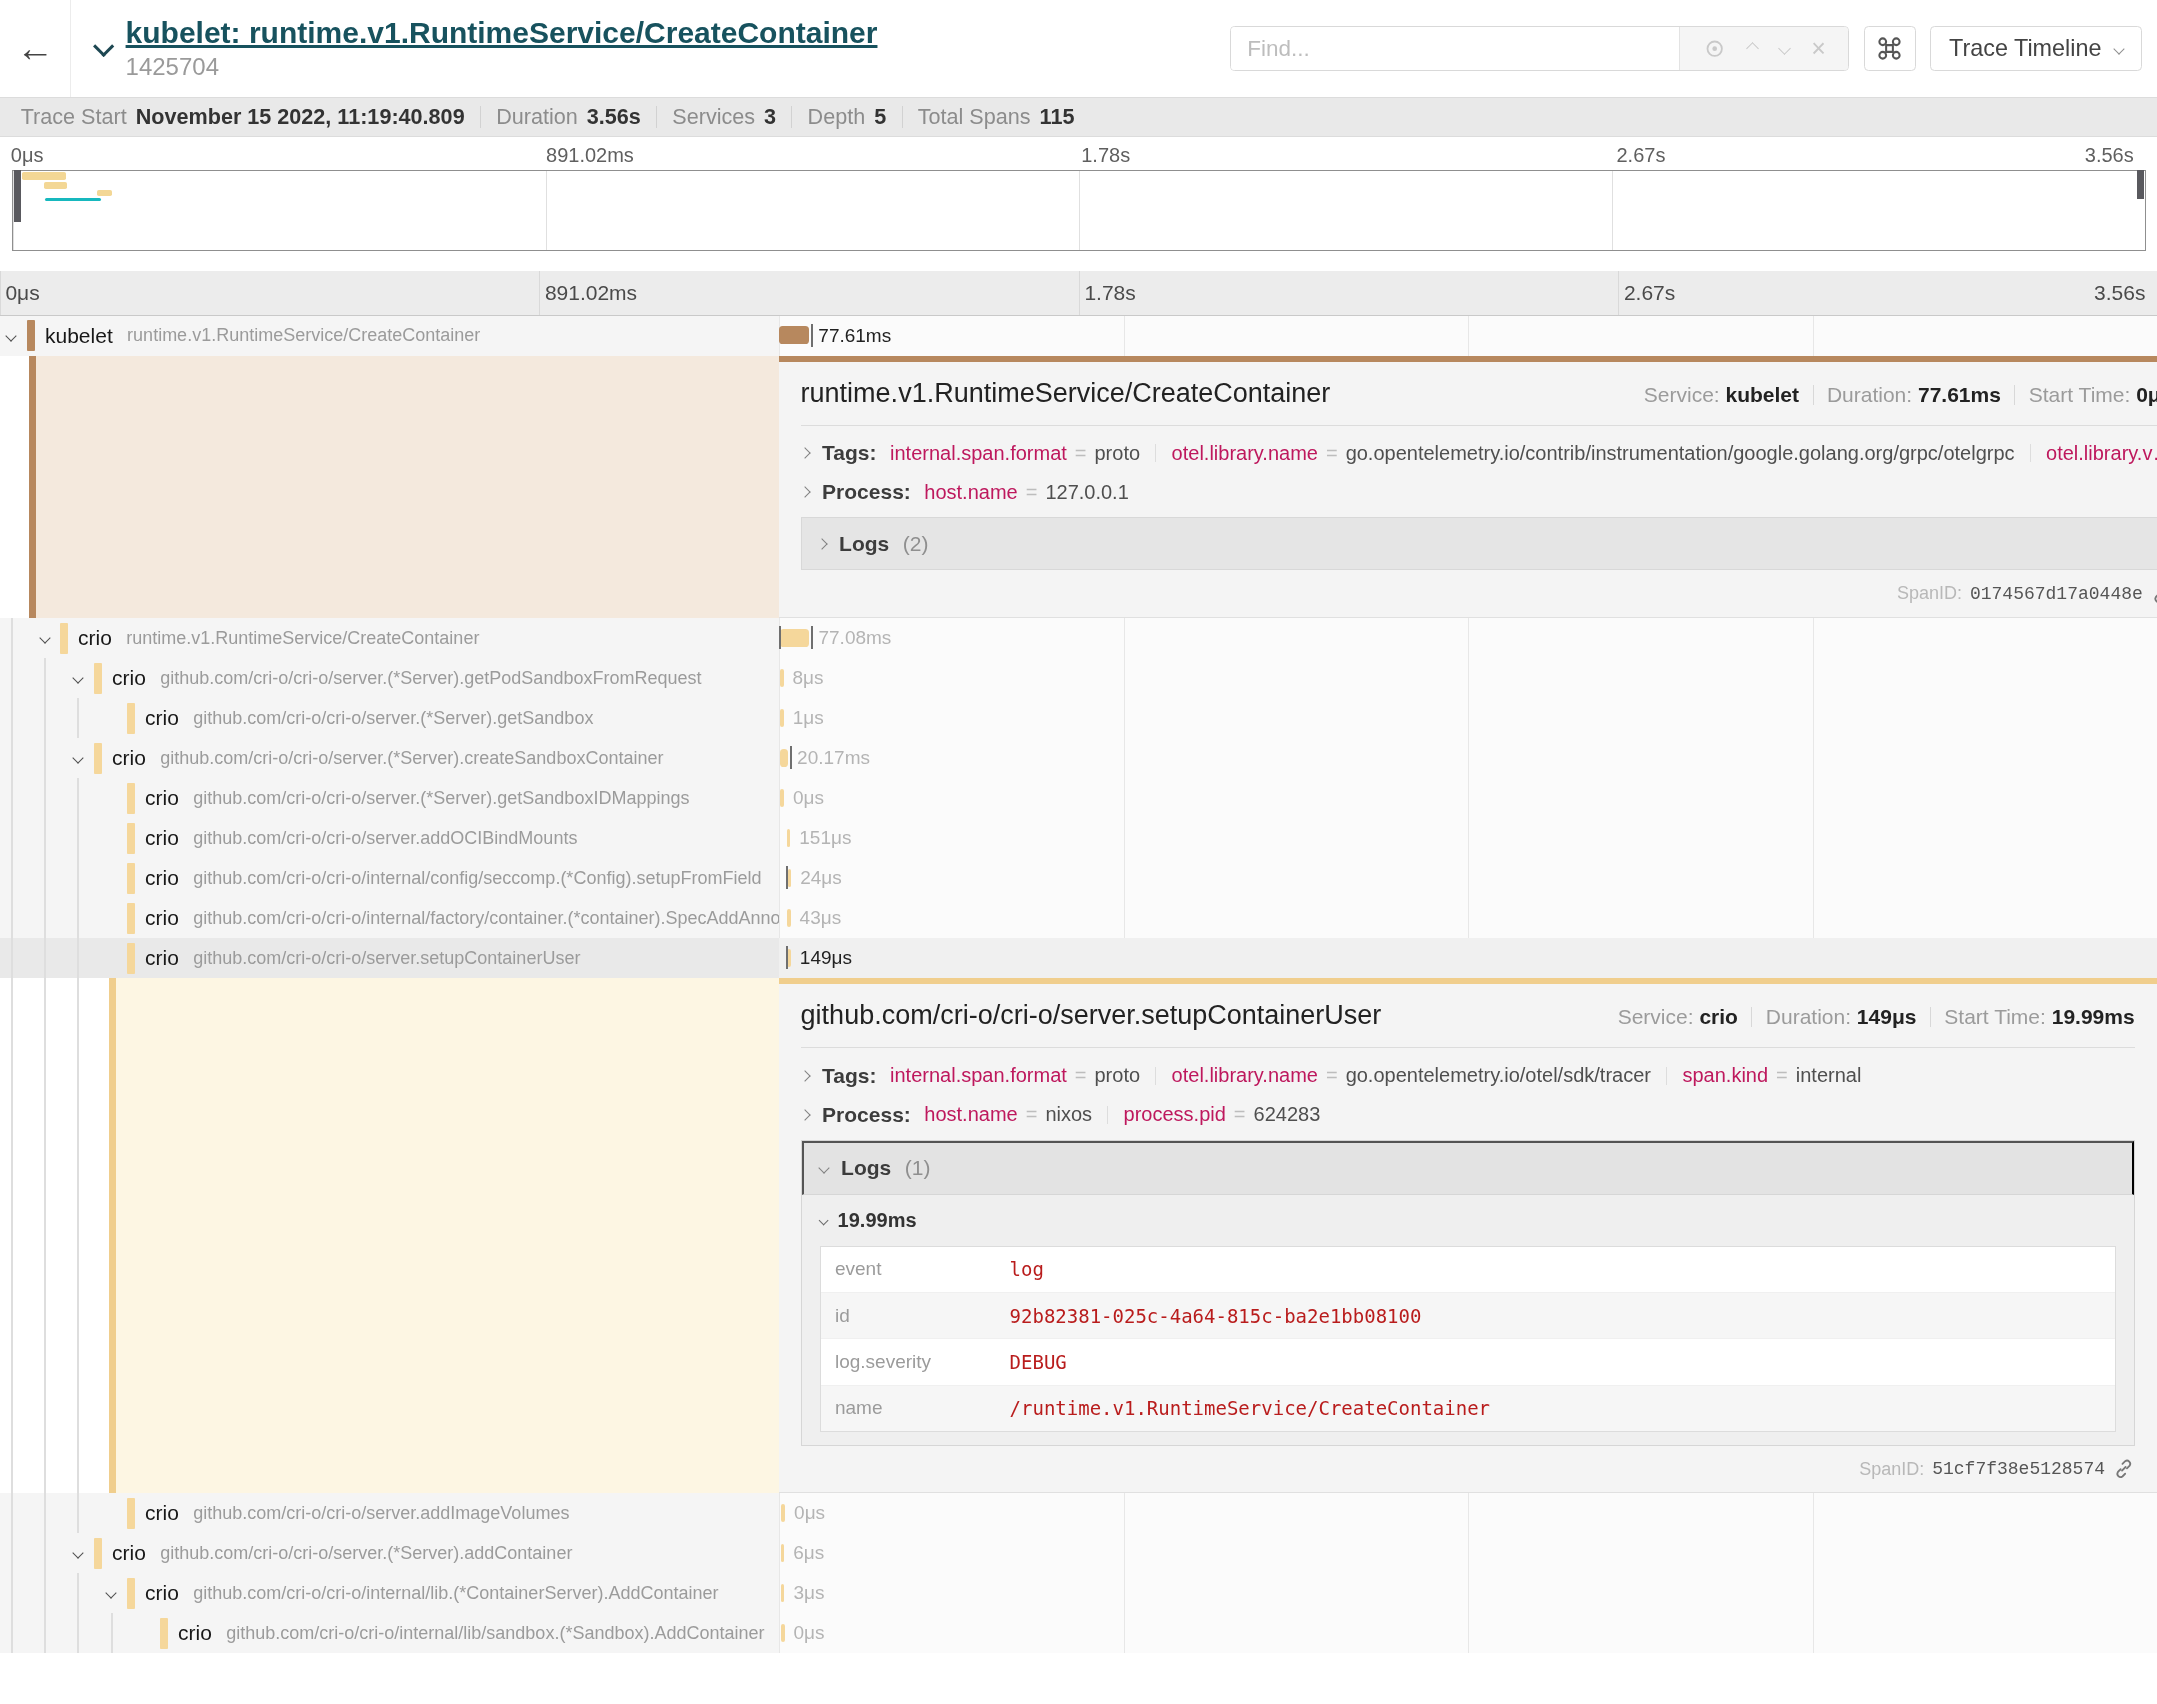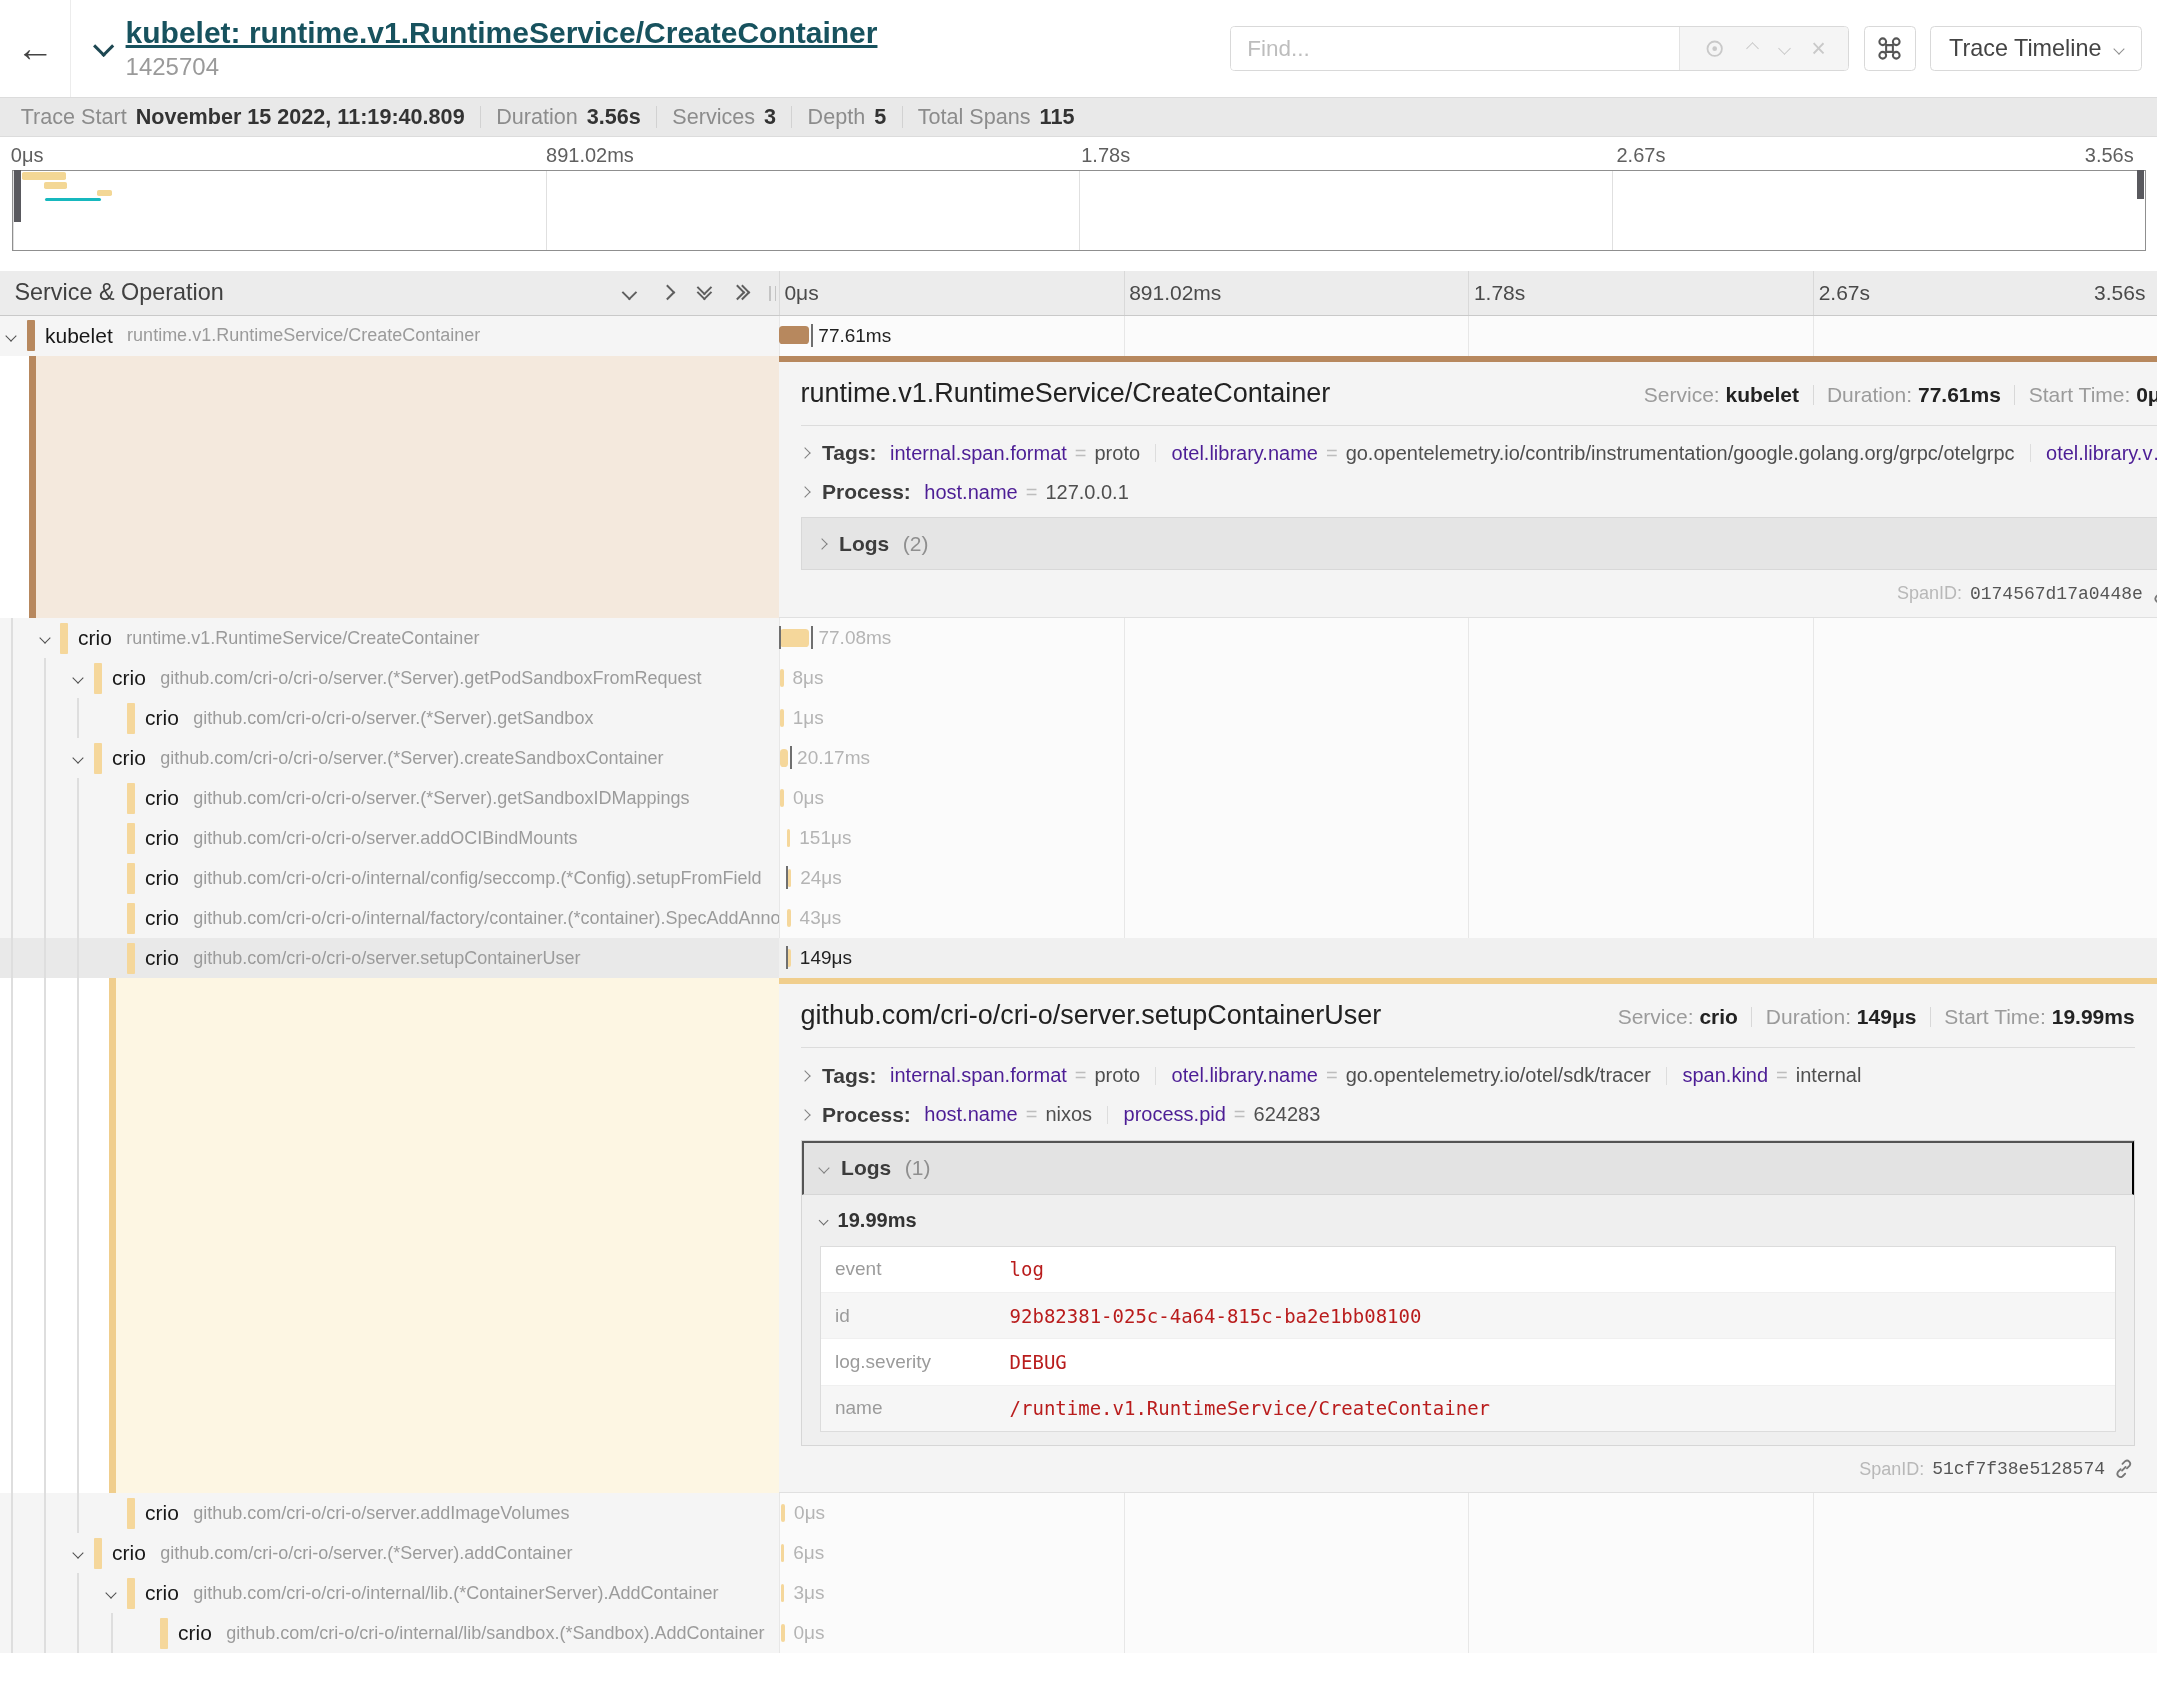--- a/index.html
+++ b/index.html
@@ -97,21 +97,21 @@
   .pc-title{font-size:27px;font-weight:400;color:#222;flex:1;white-space:nowrap;overflow:hidden}
   .pc-meta{display:flex;align-items:center;gap:13.5px;font-size:21px;color:#9b9b9b;white-space:nowrap}
   .pc-meta b{color:#222}
   .m-sep{width:0.9px;height:20px;background:#d8d8d8}
   .pc-divider{height:0.9px;background:#dcdcdc;margin:16px 0 14.4px}
   .pc-line{display:flex;align-items:center;gap:13.5px;margin-bottom:11.7px;font-size:21px;min-height:27px}
   .pc-line .c{border-color:#808080;width:8px;height:8px}
   .pc-key{font-weight:700;color:#3c3c3c}
   .kv-list{display:flex;align-items:center;gap:15.3px;font-size:20px;overflow:hidden}
   .kv{white-space:nowrap}
-  .kv-k{color:#4c1d95}
+  .kv-k{color:#be185d}
   .kv-eq{color:#bdbdbd;margin:0 8px}
   .kv-v{color:#4f4f4f}
   .kv-sep{width:0.9px;height:18px;background:#ddd;flex:none}
   .logs-collapsed{margin-top:3.6px;background:#e5e5e5;border:0.9px solid #d8d8d8;padding:13.5px 16px;
       display:flex;align-items:center;gap:13.5px;font-size:21px;color:#333;width:100%;text-align:left}
   .logs-collapsed .c{border-color:#808080;width:8px;height:8px}
   .count{color:#8f8f8f;font-weight:400}
   .spanid-row{display:flex;justify-content:flex-end;align-items:center;gap:8px;margin-top:12.6px;font-size:18px}
   .sid-label{color:#b8b8b8}
   .sid-value{font-family:"Liberation Mono",monospace;color:#555}
@@ -214,39 +214,20 @@
     <div class="mm-handle lh"></div>
     <div class="mm-handle rh"></div>
   <i class="mm-span" style="left: 9px; top: 1.8px; width: 44px; height: 8px; background: rgb(243, 215, 149);"></i>
       <i class="mm-span" style="left: 31.5px; top: 11.7px; width: 22.5px; height: 7.2px; background: rgb(243, 215, 149);"></i>
       <i class="mm-span" style="left: 84px; top: 19px; width: 15.3px; height: 6.3px; background: rgb(243, 215, 149);"></i>
       <i class="mm-span" style="left: 32px; top: 27px; width: 56px; height: 3.6px; background: rgb(23, 184, 190);"></i>
     </div>
 </div>
 
 <div class="table-head">
-  <div class="th-left">
-    <span>Service &amp; Operation</span>
-    <div class="th-icons">
-      <i class="c down"></i>
-      <i class="c right"></i>
-      <span class="dbl-v">
-          <i class="c down"></i>
-          <i class="c down"></i>
-        </span>
-      <span class="dbl-h">
-          <i class="c right"></i>
-          <i class="c right"></i>
-        </span>
-    </div>
-    <div class="th-grip">
-        <i></i>
-        <i></i>
-      </div>
-  </div>
   <div class="th-right">
       <span class="tick-label" style="left: calc(0% + 5.4px);">0μs</span>
       <span class="tick-label" style="left: calc(25% + 5.4px);">891.02ms</span>
       <span class="tick-label" style="left: calc(50% + 5.4px);">1.78s</span>
       <span class="tick-label" style="left: calc(75% + 5.4px);">2.67s</span>
       <span class="tick-label" style="right: 12.6px;">3.56s</span>
     </div>
 </div>
 
 <div class="rows-area">

